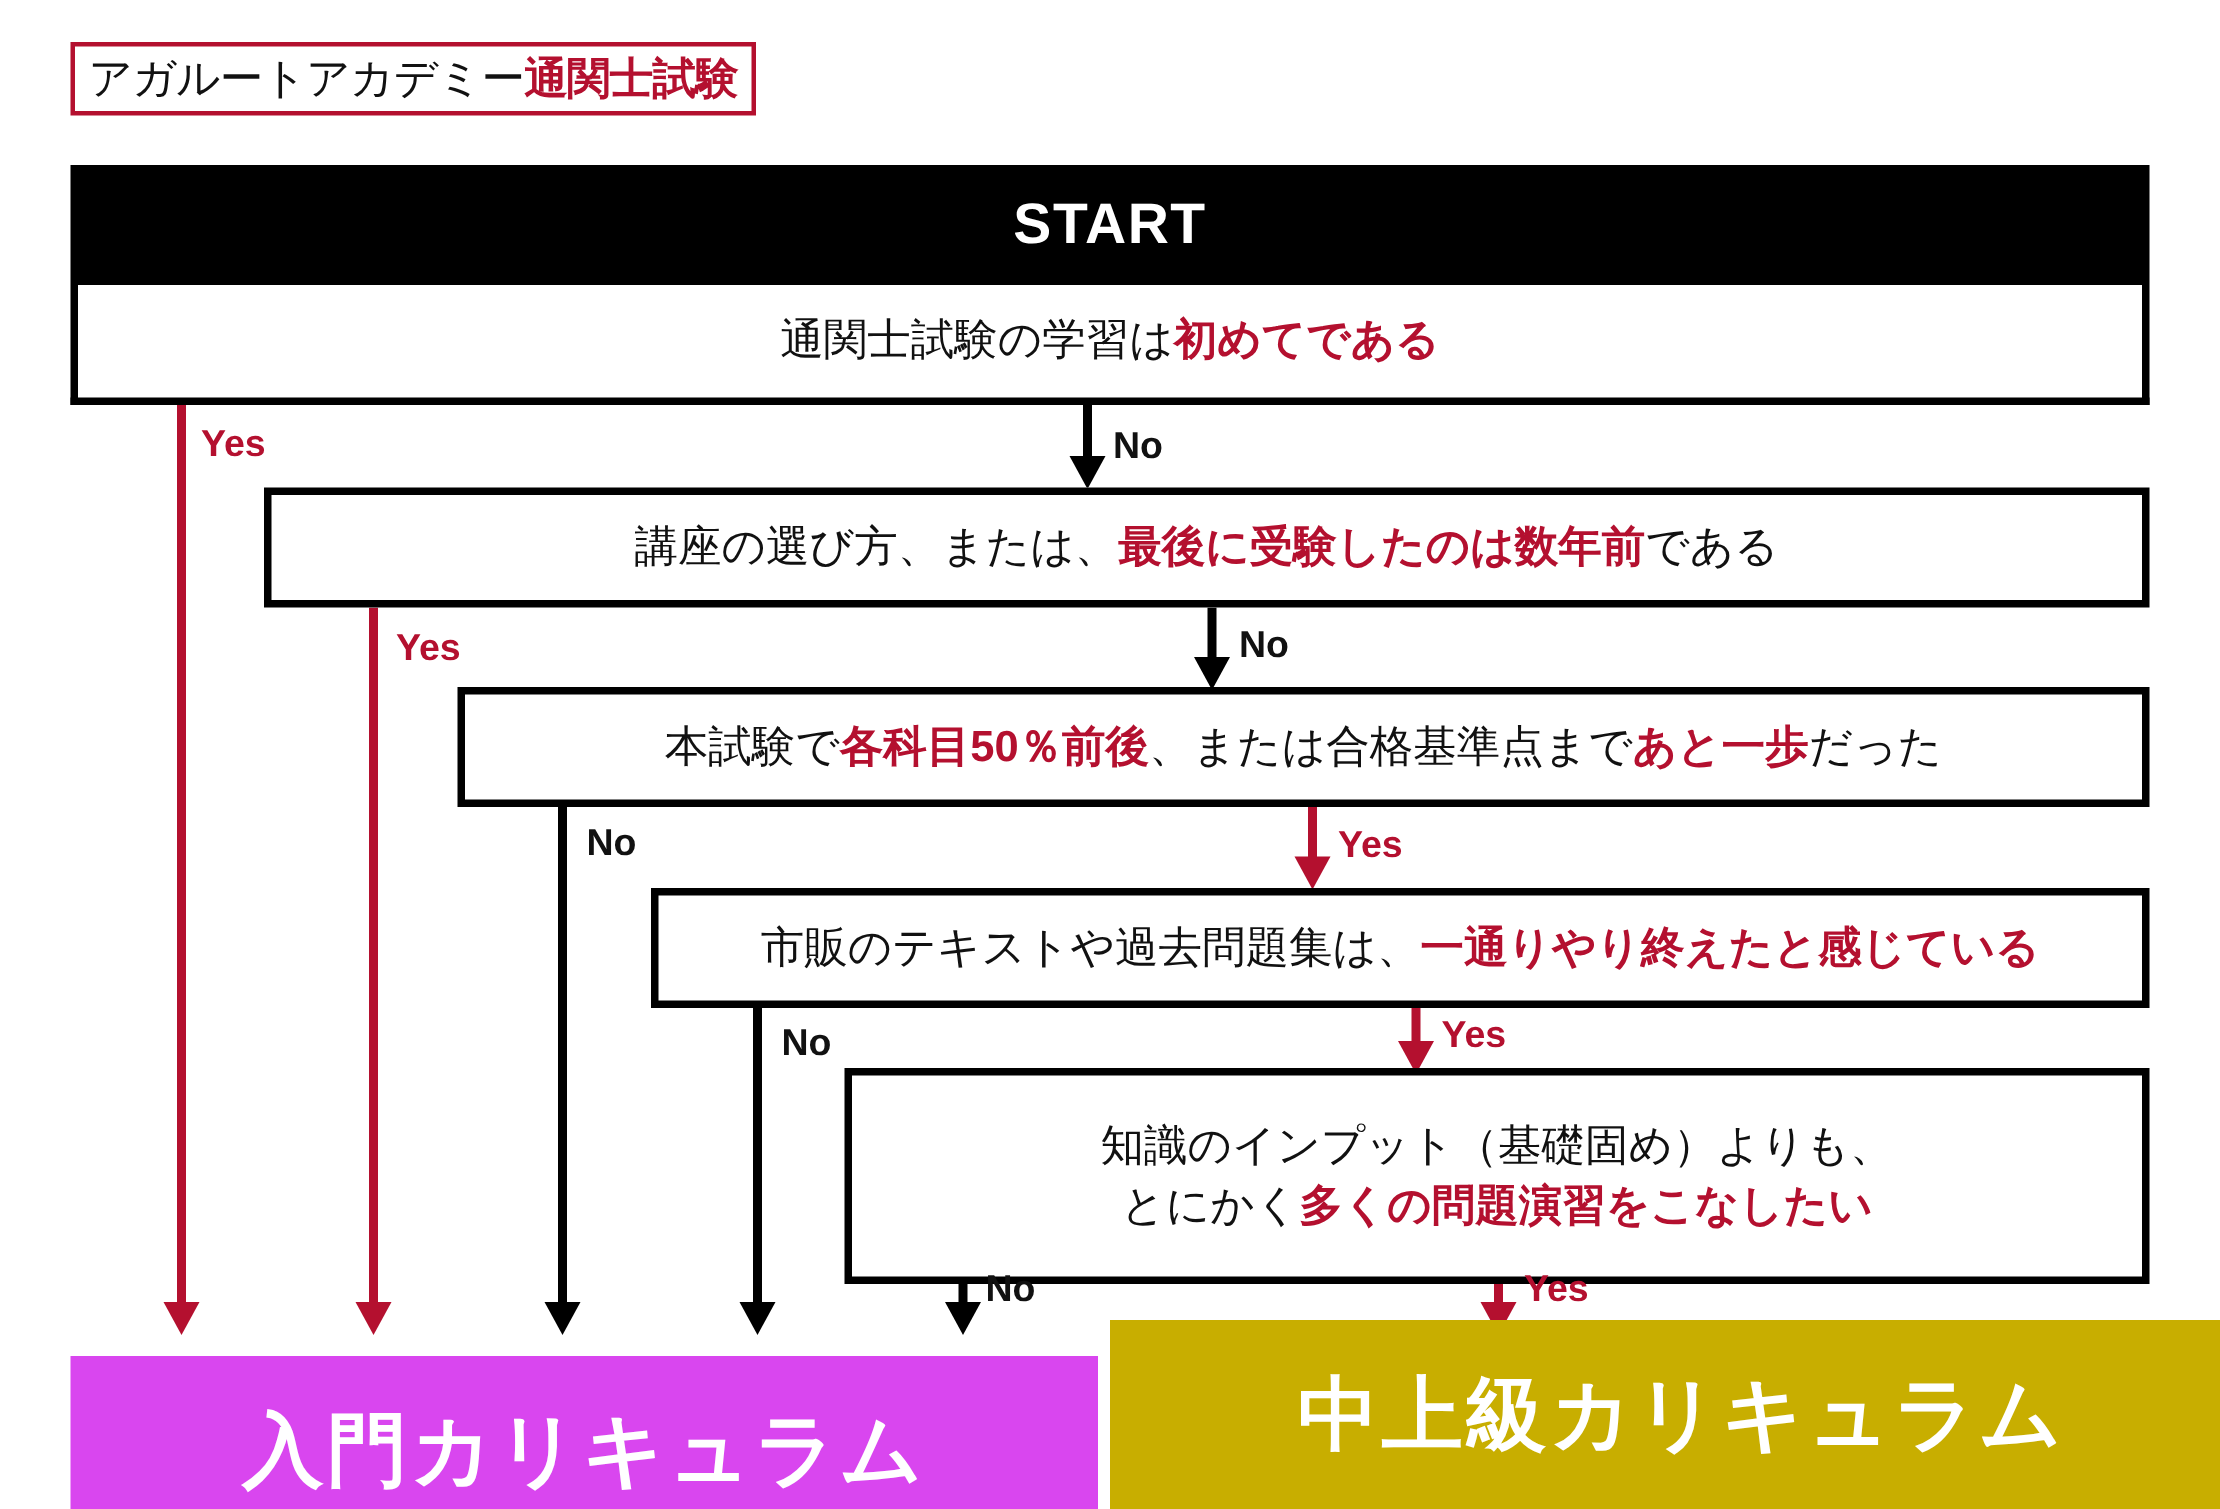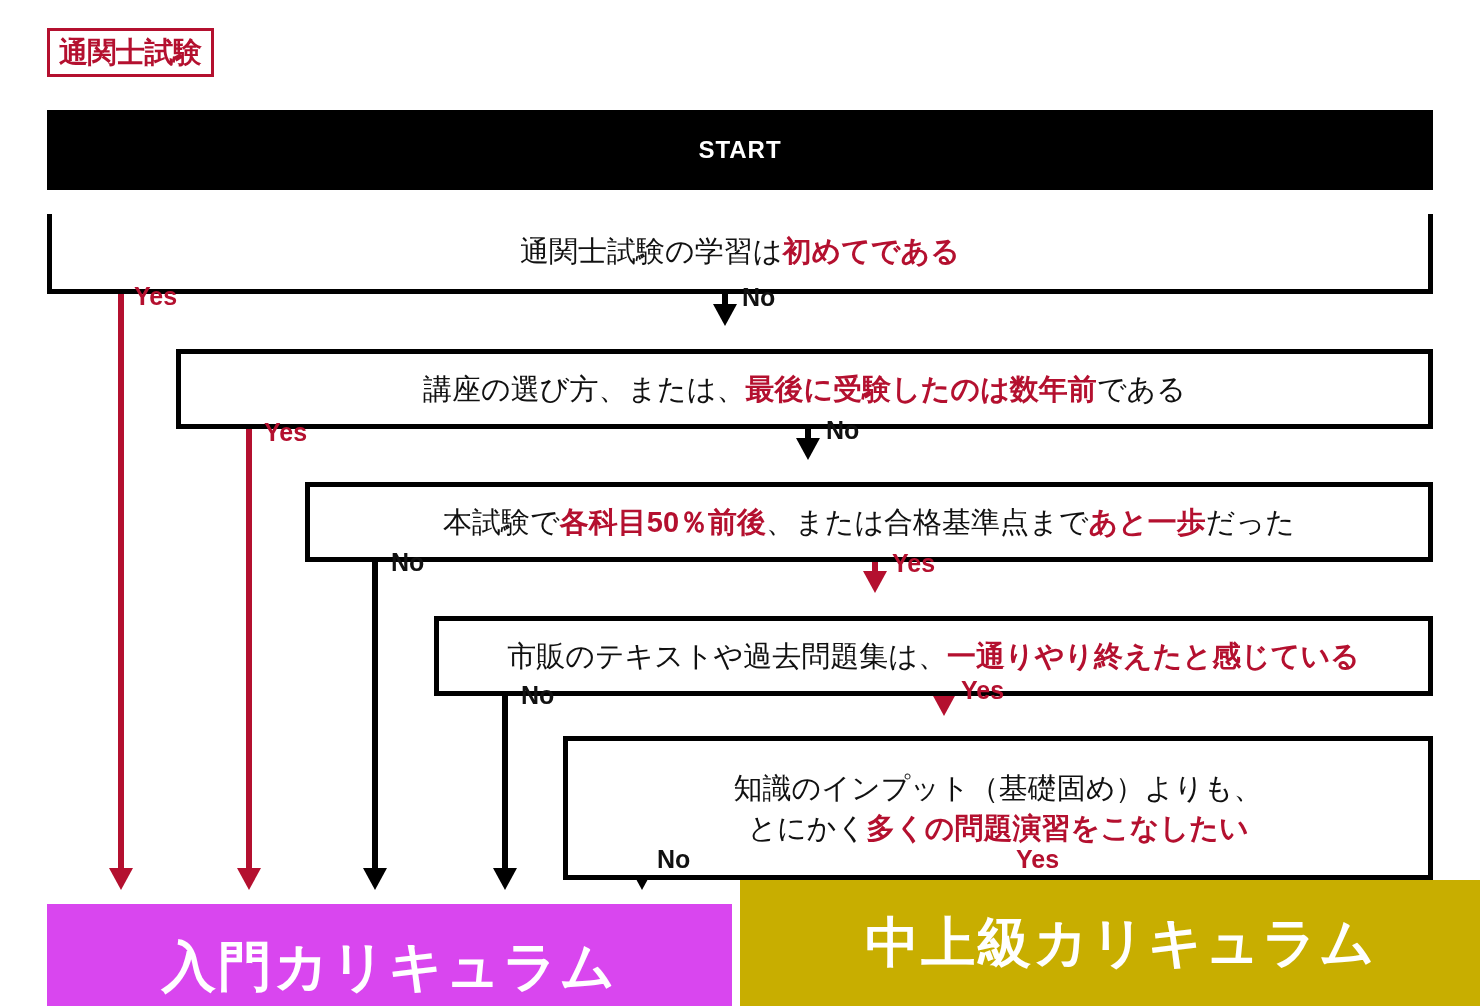--- a/index.html
+++ b/index.html
@@ -55,35 +55,34 @@
     display: flex;
     align-items: center;
     justify-content: center;
     text-align: center;
     font-size: 29px;
     font-weight: 400;
     line-height: 1.38;
     color: #111111;
     letter-spacing: 0px;
     z-index: 3;
-    margin-top: 24px;
   }
   .qbox .rd { color: #B4102F; font-weight: 700; }
   .qbox .bk { color: #111111; }
 
   #start-box {
     position: absolute;
     left: 47px; top: 110px;
     width: 1386px; height: 80px;
     background: #000000;
     display: flex;
     align-items: center;
     justify-content: center;
     color: #ffffff;
-    font-size: 24px;
+    font-size: 38px;
     font-weight: 700;
     letter-spacing: 1px;
     z-index: 3;
   }
 
   #q1 { left: 47px;  top: 190px;  width: 1386px; height: 80px; border-top-width: 0; }
   #q2 { left: 176px; top: 325px;  width: 1257px; height: 80px; }
   #q3 { left: 305px; top: 458px;  width: 1128px; height: 80px; }
   #q4 { left: 434px; top: 592px;  width:  999px; height: 80px; }
   #q5 { left: 563px; top: 712px;  width:  870px; height: 144px; }
@@ -140,20 +139,21 @@
   }
   .conn-label.red   { color: #B4102F; }
   .conn-label.black { color: #111111; }
 </style>
 </head>
 <body>
 
 <div id="header">
 
   <div id="brand-badge">
+    <span class="bk">アガルートアカデミー</span>
       <span class="rd">通関士試験</span>
   </div>
 
 </div>
 
 <div id="flowchart">
 
   <div id="start-box">START</div>
 
   <div class="qbox" id="q1">

